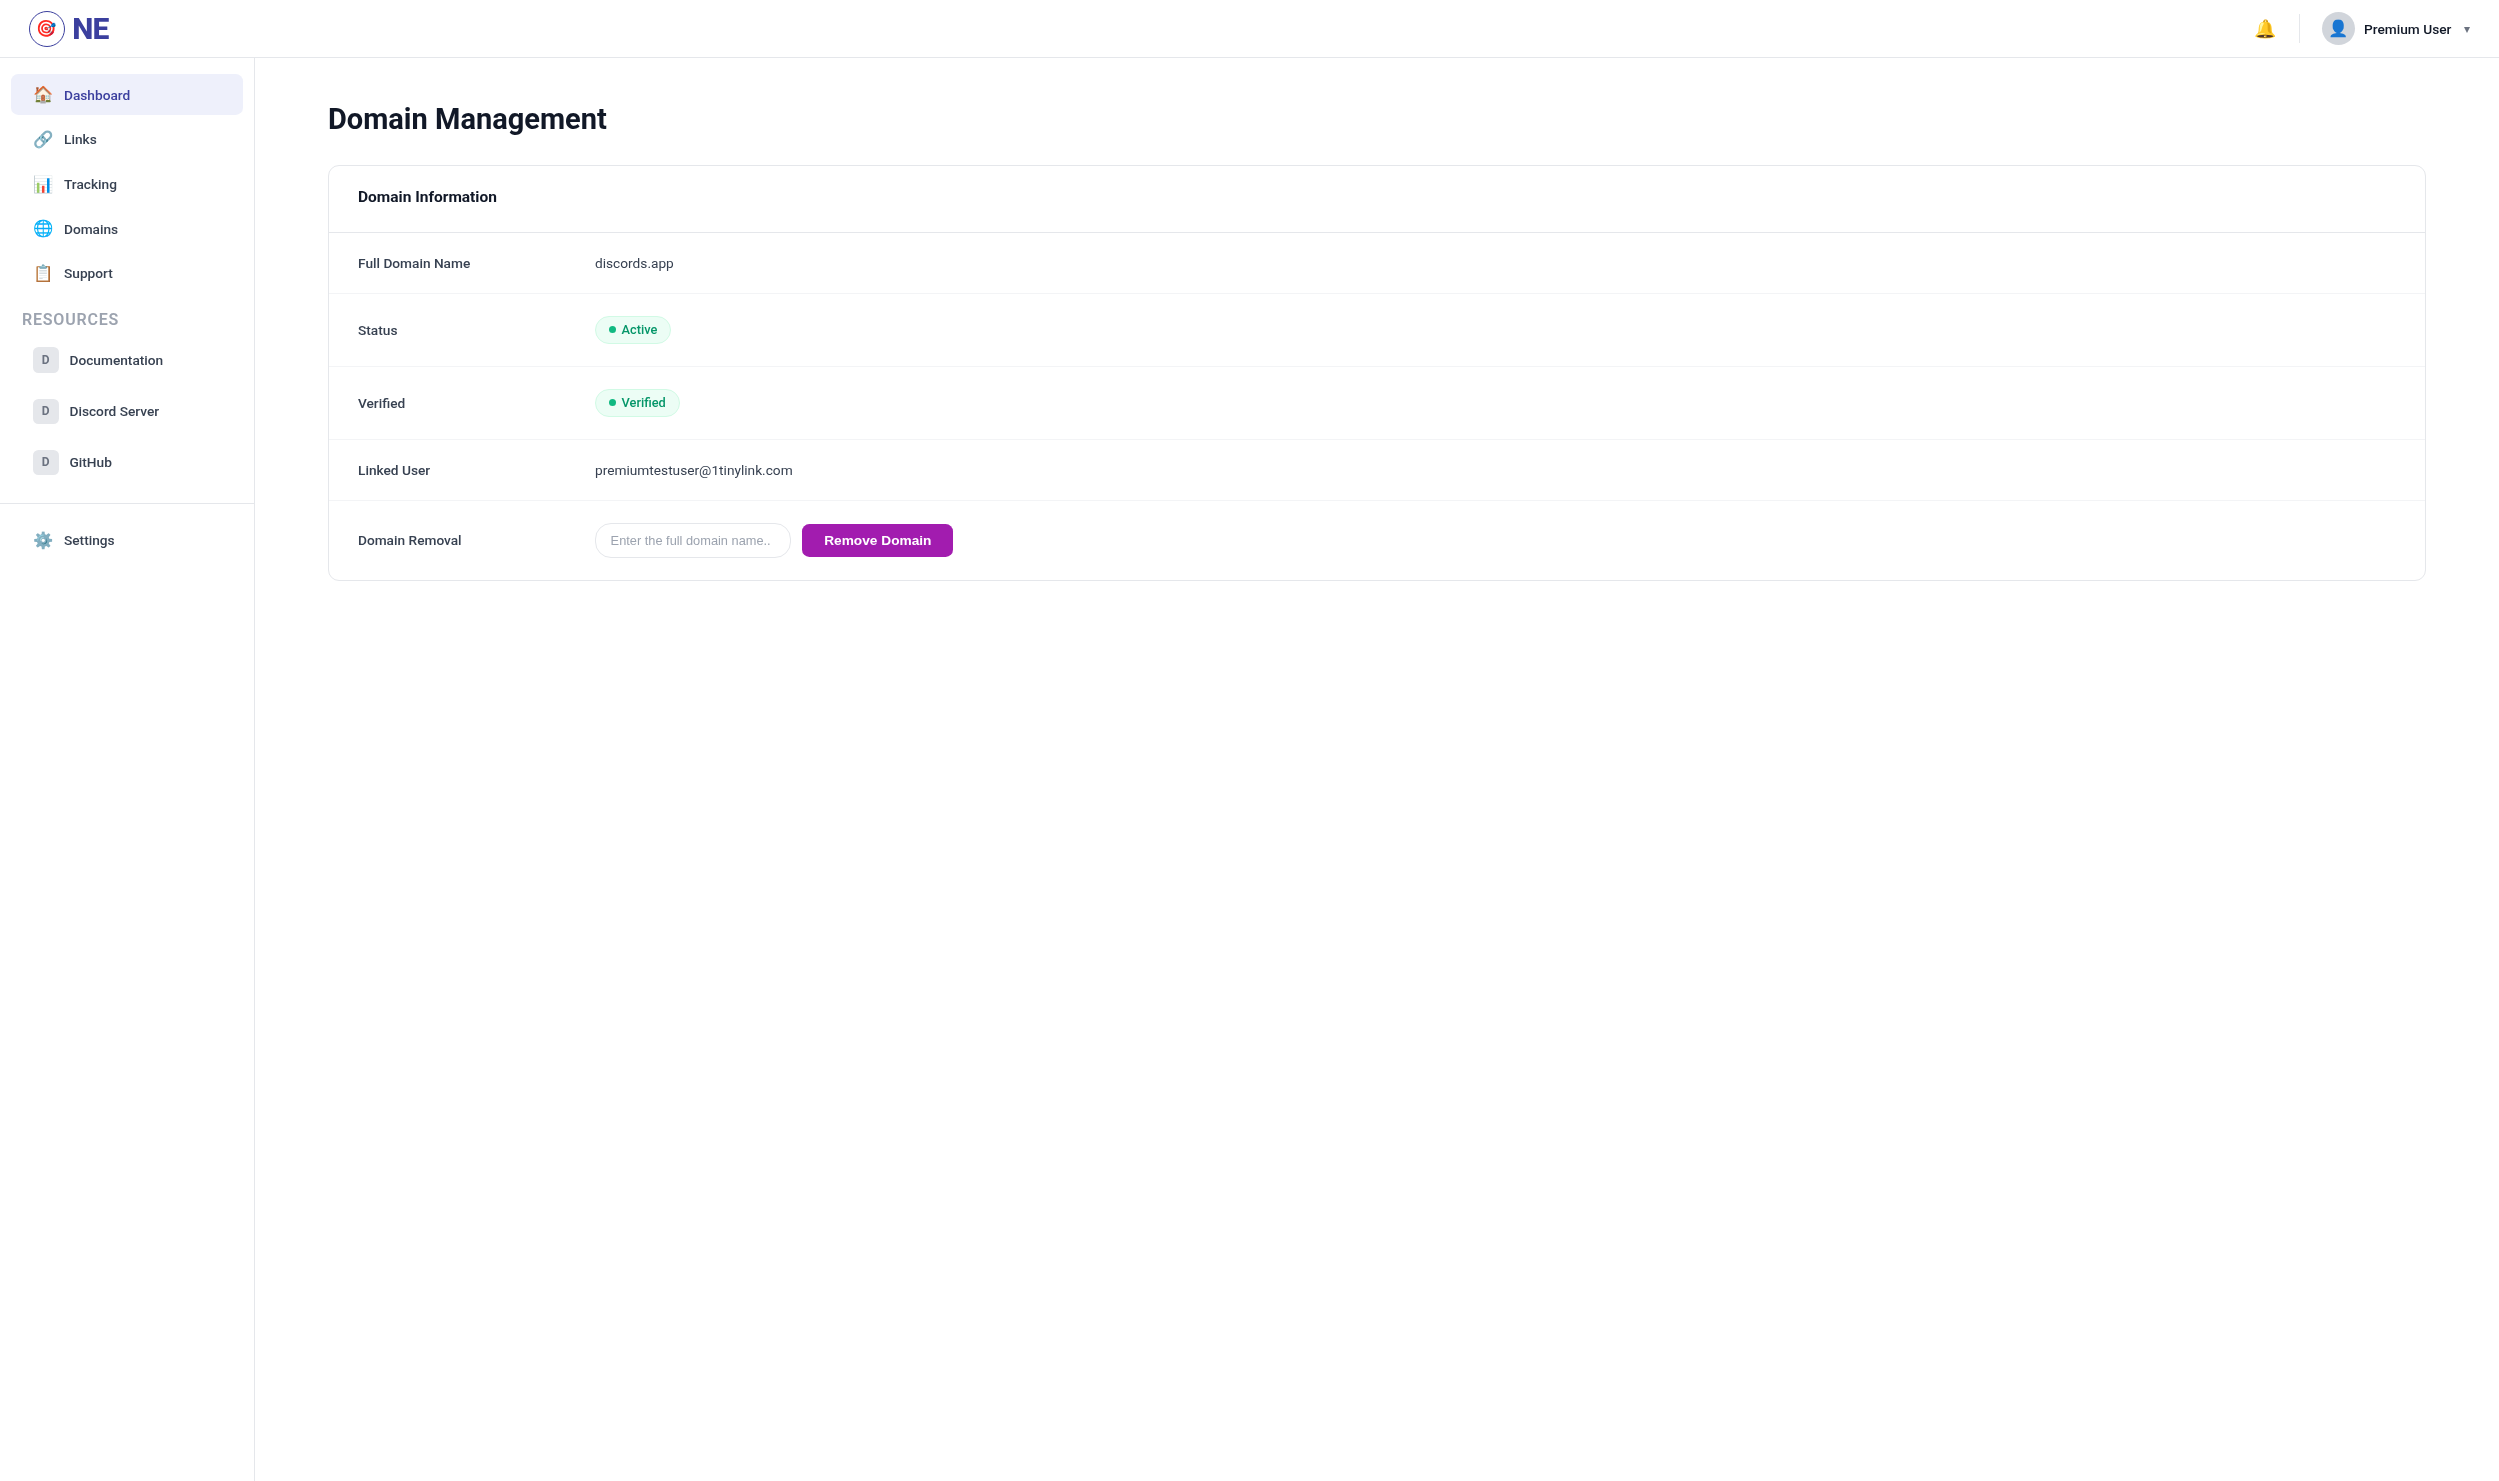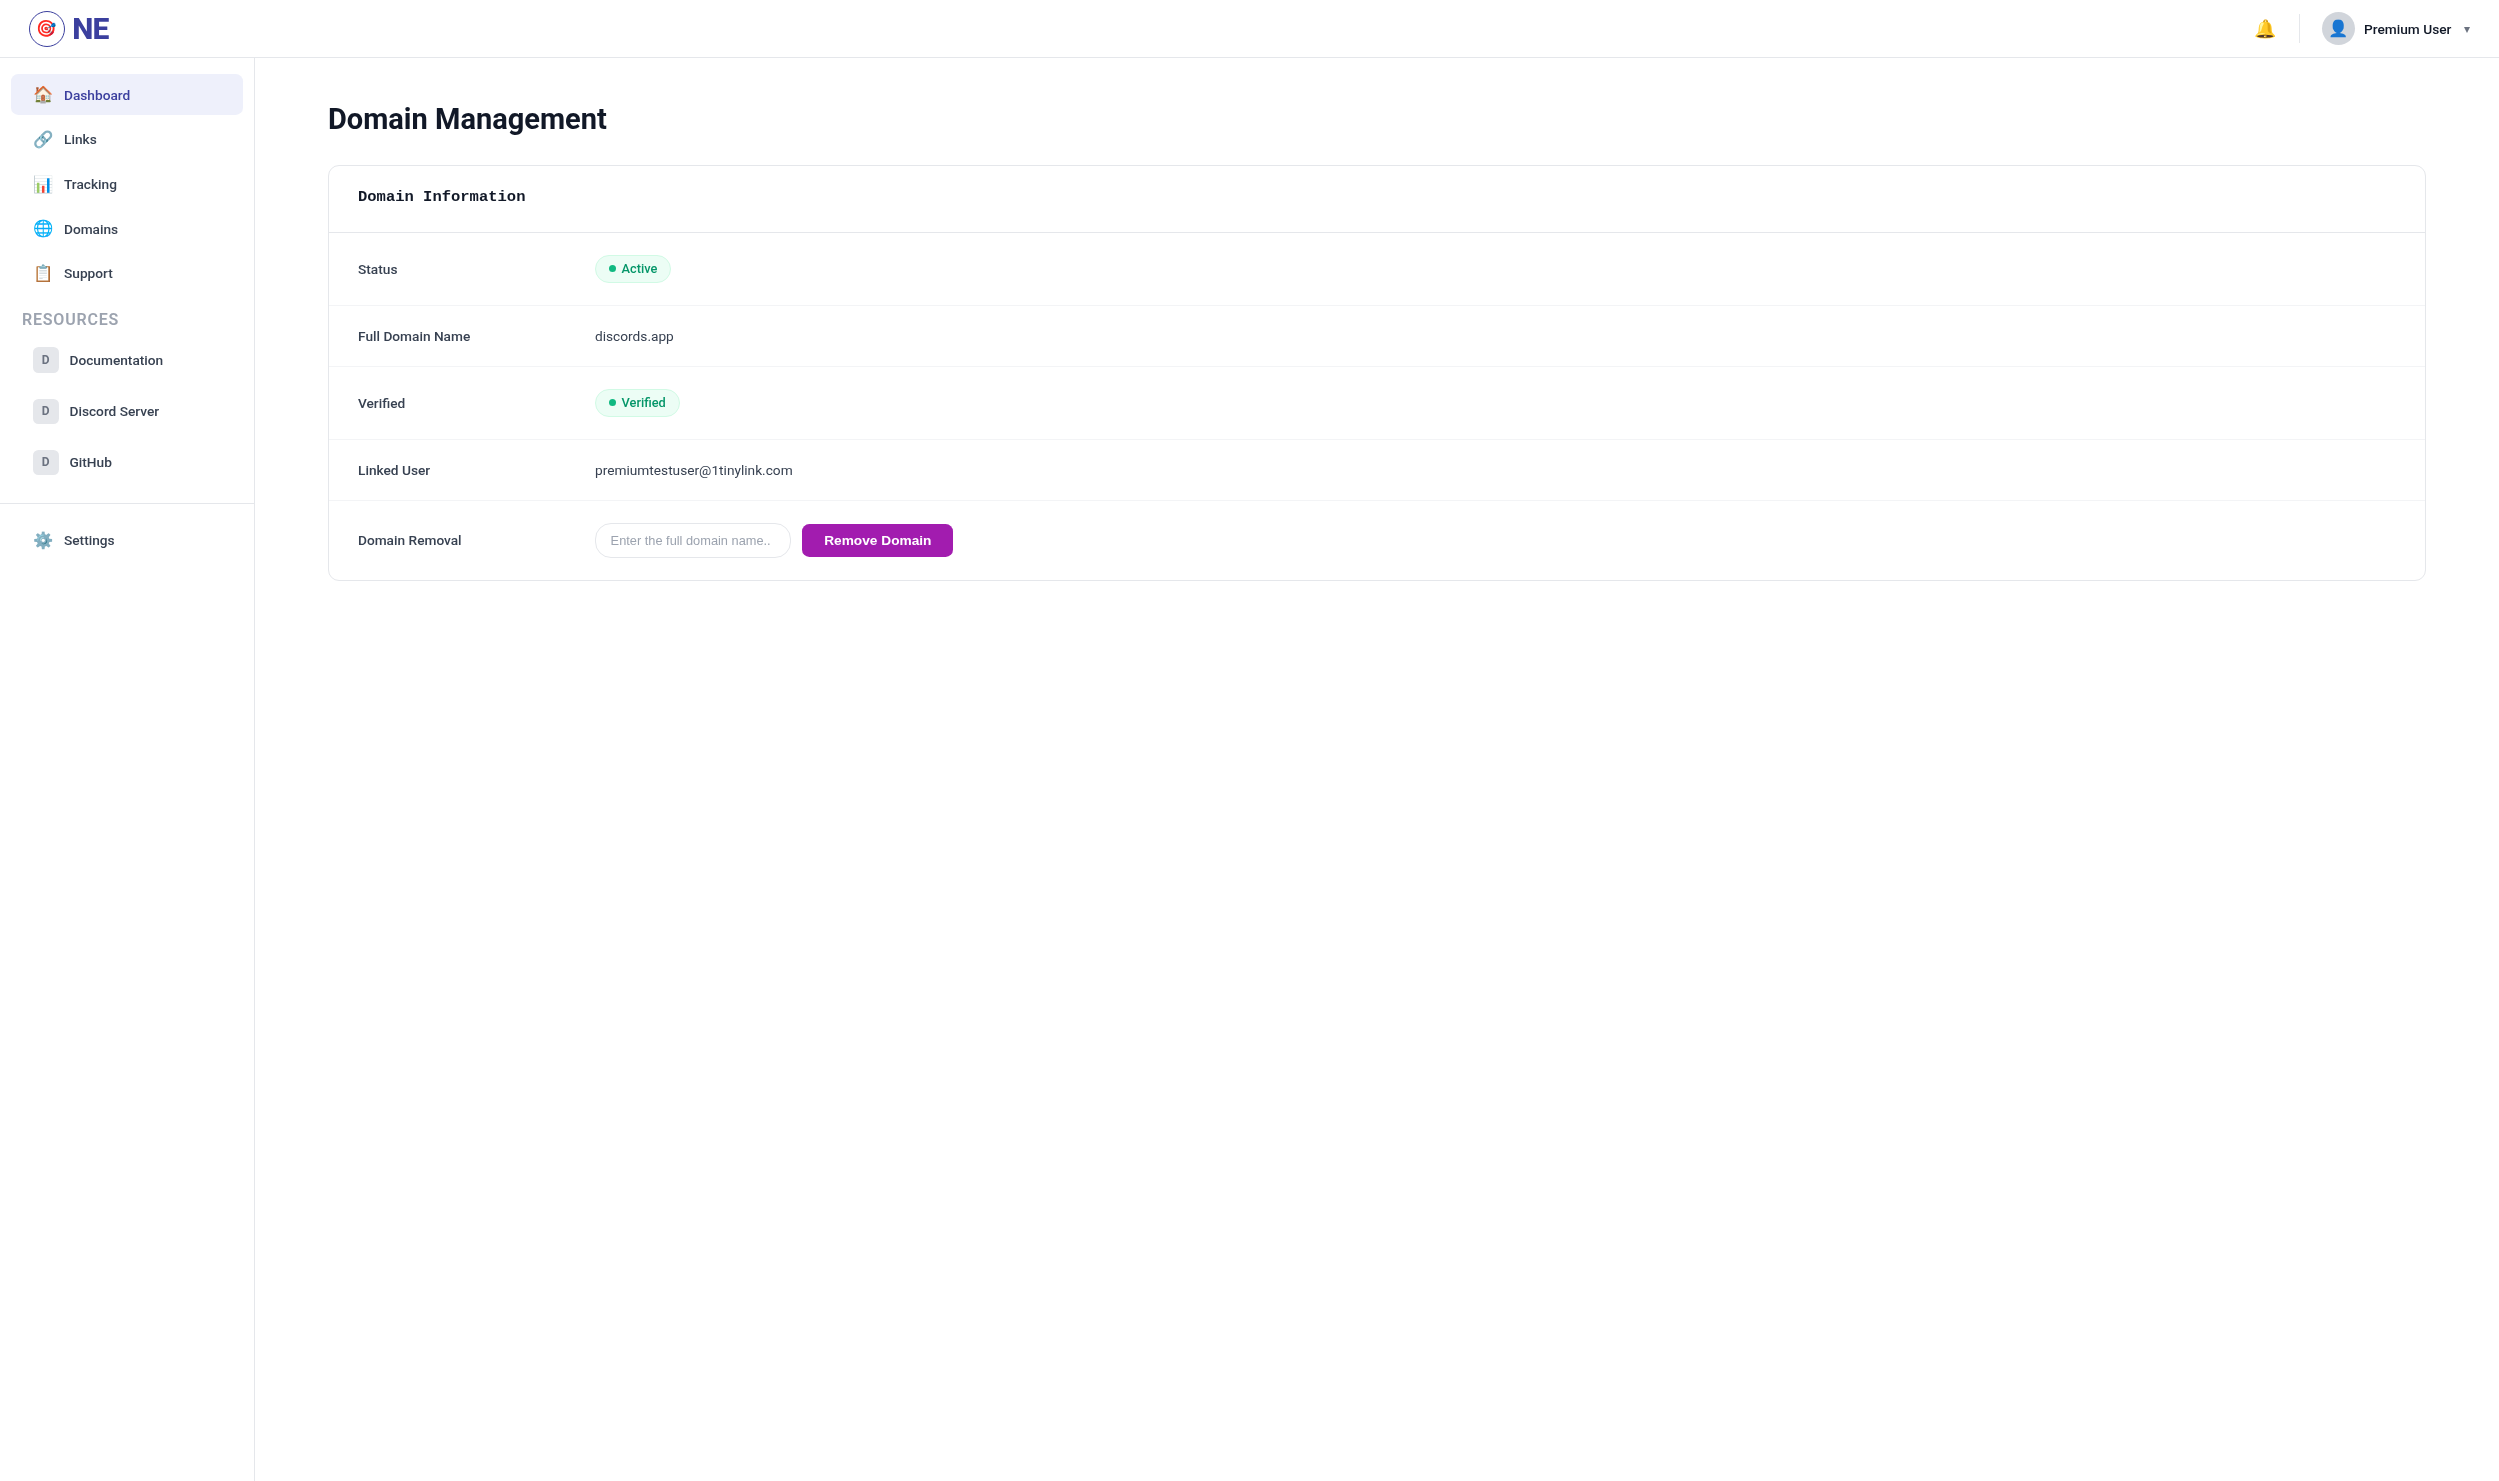--- a/index.html
+++ b/index.html
@@ -73,21 +73,21 @@
     }
     .page-title {
       font-size: 29px; font-weight: 700; color: #111827; margin-bottom: 29px;
     }
 
     
     .card {
       border: 0.9px solid #e5e7eb; border-radius: 11px; overflow: hidden;
     }
     .card-header {
-      padding: 22px 29px; border-bottom: 0.9px solid #e5e7eb; font-family: Liberation Mono, monospace;
+      padding: 22px 29px; border-bottom: 0.9px solid #e5e7eb;
     }
     .card-header-title {
       font-size: 15.5px; font-weight: 700; color: #111827; margin-bottom: 3.6px;
     }
     .card-header-sub {
       font-size: 12.8px; color: #6b7280;
     }
 
     .info-row {
       display: flex; align-items: center;
@@ -198,35 +198,35 @@
 
   <div class="content">
     <h1 class="page-title">Domain Management</h1>
 
     <div class="card">
       <div class="card-header">
         <div class="card-header-title">Domain Information</div>
       </div>
 
       <div class="info-row">
+        <div class="info-label">Full Domain Name</div>
+        <div class="info-value">discords.app</div>
+      </div>
+
+      <div class="info-row">
         <div class="info-label">Status</div>
         <div>
           <span class="badge badge-active">
             <span class="badge-dot"></span>
             <span>Active</span>
           </span>
         </div>
       </div>
 
       <div class="info-row">
-        <div class="info-label">Full Domain Name</div>
-        <div class="info-value">discords.app</div>
-      </div>
-
-      <div class="info-row">
         <div class="info-label">Verified</div>
         <div>
           <span class="badge badge-verified">
             <span class="badge-dot"></span>
             <span>Verified</span>
           </span>
         </div>
       </div>
 
       <div class="info-row">

